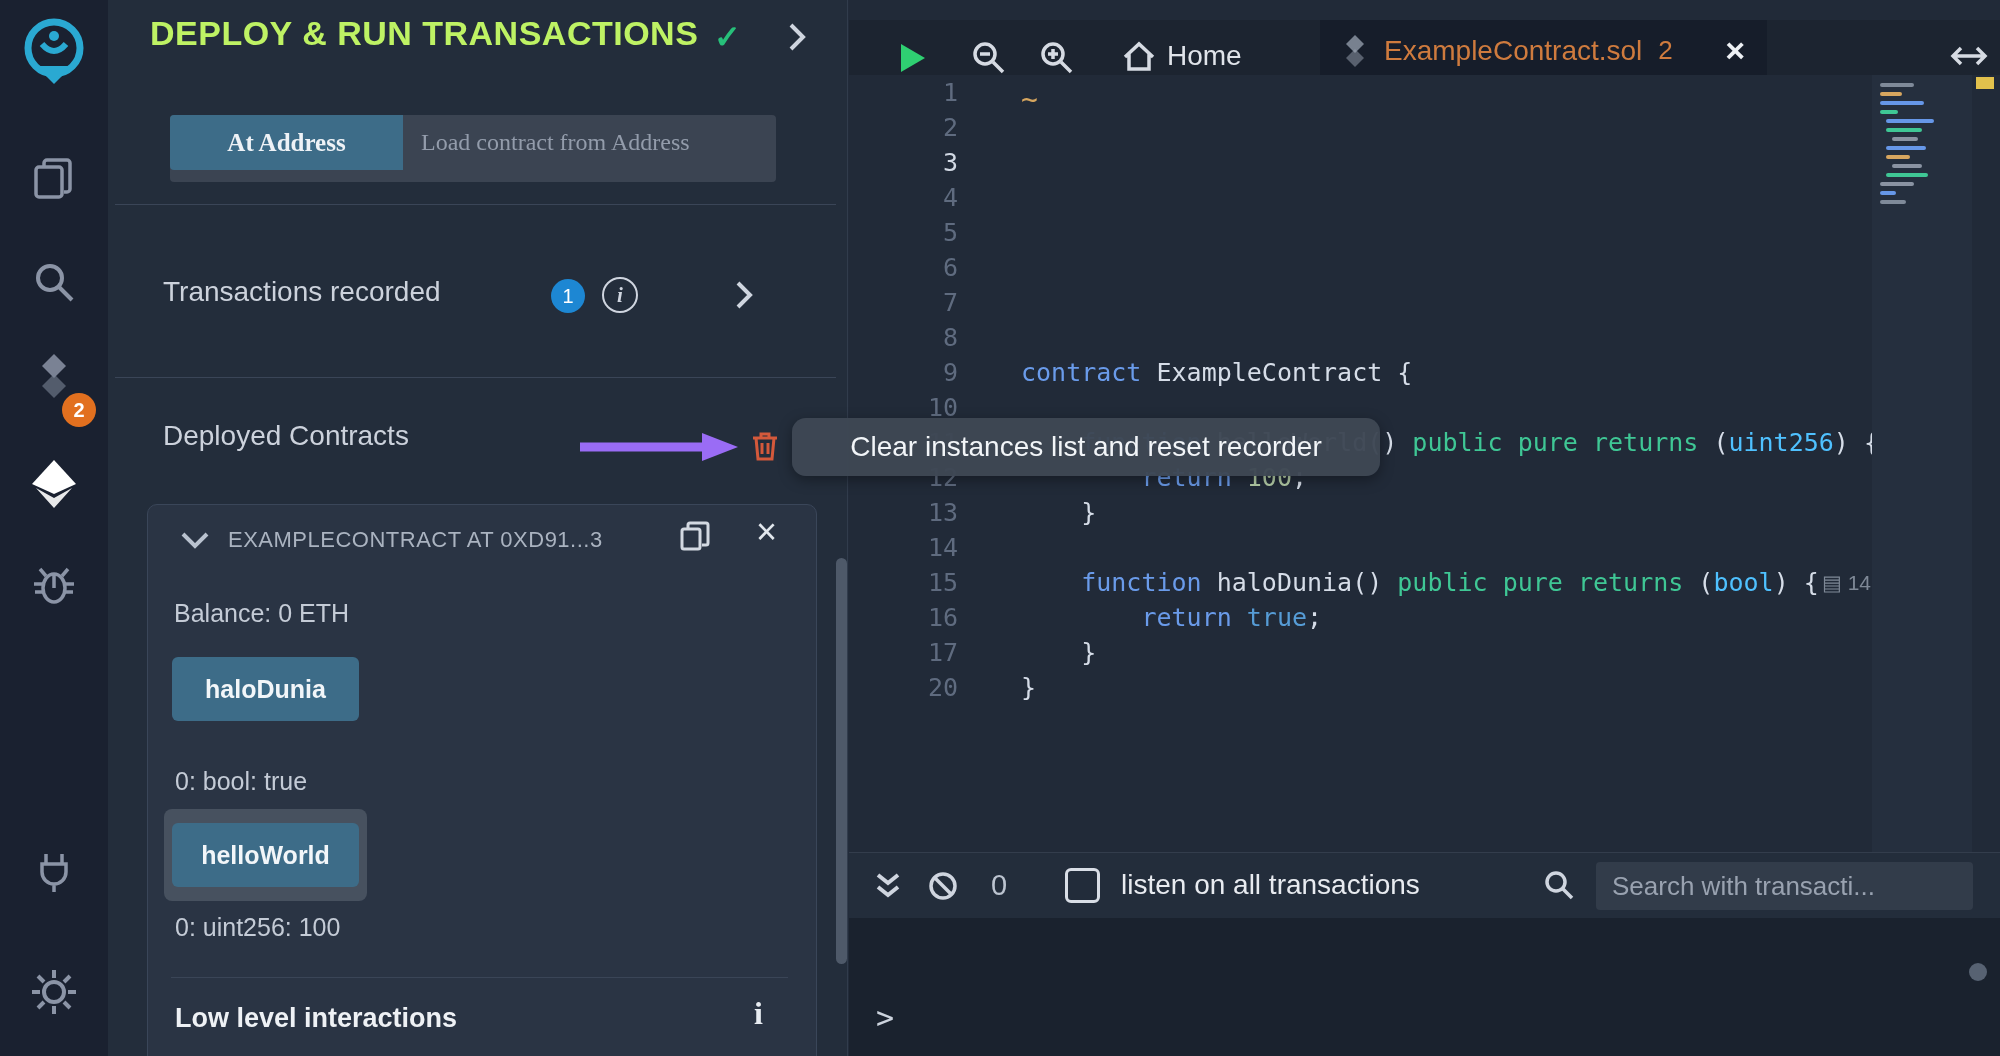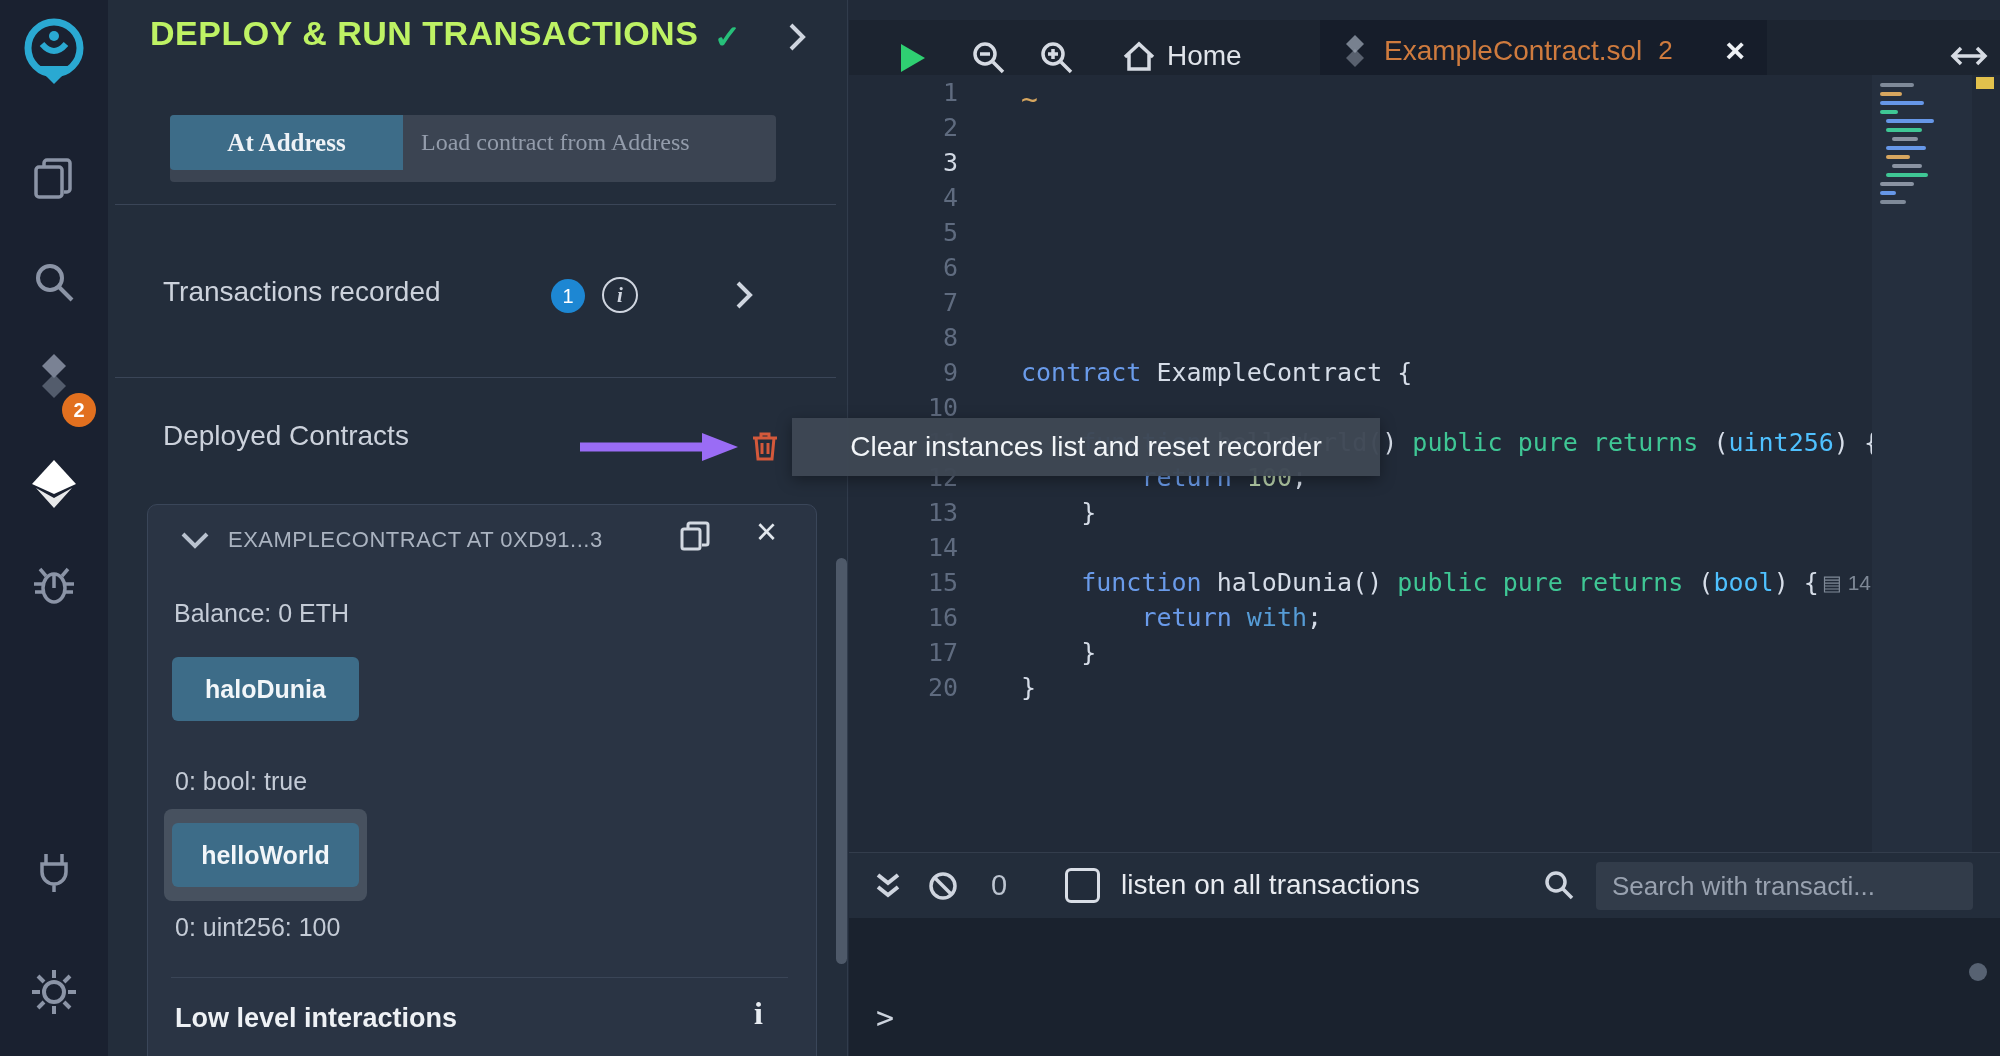--- a/index.html
+++ b/index.html
@@ -54,21 +54,21 @@
   .fn-btn-2 { left:24px; top:318px; }
   .fn-res-1 { position:absolute; left:27px; top:262px; font-size:25px; color:#c4cbd6; }
   .fn-res-2 { position:absolute; left:27px; top:408px; font-size:25px; color:#c4cbd6; }
   .card-div { position:absolute; left:23px; top:472px; width:617px; height:1px; background:#3a4557; }
   .lowlevel { position:absolute; left:27px; top:498px; font-size:27px; font-weight:600; color:#eef1f5; }
   .lowlevel-i { position:absolute; left:606px; top:490px; font-size:32px; font-weight:bold; color:#e8ecf2; font-family:"Liberation Serif",serif; }
   .panel-scroll { position:absolute; left:728px; top:558px; width:11px; height:406px; background:#4e5969; border-radius:6px; }
   
   .annot-arrow { position:absolute; left:578px; top:430px; width:164px; height:34px; z-index:60; }
   .tooltip { position:absolute; left:792px; top:418px; width:588px; height:58px; background:rgba(62,71,84,0.97);
-    border-radius:0; z-index:60; color:#f2f5f8; font-size:28px; display:flex; align-items:center; justify-content:center;
+    border-radius:14px; z-index:60; color:#f2f5f8; font-size:28px; display:flex; align-items:center; justify-content:center;
     box-shadow:0 4px 14px rgba(0,0,0,0.35); }
   .trash-abs { position:absolute; left:748px; top:429px; width:34px; height:34px; color:#d4593b; z-index:61; cursor:pointer; }
   .trash-abs svg { width:100%; height:100%; }
   
   .editor-region { position:absolute; left:849px; top:0; width:1151px; height:1056px; background:#212a38; }
   .topbar { position:absolute; left:0; top:0; width:1151px; height:75px; background:#1c2430;margin-top:20px; }
   .tb-icon { position:absolute; color:#d6dbe3; cursor:pointer; }
   .tb-icon svg { width:100%; height:100%; }
   .play { left:44px; top:20px; width:36px; height:36px; color:#2fd072; }
   .zoom-out { left:120px; top:18px; width:38px; height:38px; }
@@ -287,21 +287,21 @@
           <div class="code-row"><span class="gutter-num">6</span><span class="code-text"></span></div>
           <div class="code-row"><span class="gutter-num">7</span><span class="code-text"></span></div>
           <div class="code-row"><span class="gutter-num">8</span><span class="code-text"></span></div>
           <div class="code-row"><span class="gutter-num">9</span><span class="code-text"><span class="tok-k">contract</span><span class="tok-p"> ExampleContract {</span></span></div>
           <div class="code-row"><span class="gutter-num">10</span><span class="code-text"></span></div>
           <div class="code-row"><span class="gutter-num">11</span><span class="code-text"><span class="tok-p">    </span><span class="tok-k">function</span><span class="tok-p"> helloWorld() </span><span class="tok-g">public pure</span><span class="tok-p"> </span><span class="tok-g">returns</span><span class="tok-p"> (</span><span class="tok-t">uint256</span><span class="tok-p">) {</span></span></div>
           <div class="code-row"><span class="gutter-num">12</span><span class="code-text"><span class="tok-p">        </span><span class="tok-k">return</span><span class="tok-p"> </span><span class="tok-n">100</span><span class="tok-p">;</span></span></div>
           <div class="code-row"><span class="gutter-num">13</span><span class="code-text"><span class="tok-p">    }</span></span></div>
           <div class="code-row"><span class="gutter-num">14</span><span class="code-text"></span></div>
           <div class="code-row"><span class="gutter-num">15</span><span class="code-text"><span class="tok-p">    </span><span class="tok-k">function</span><span class="tok-p"> haloDunia() </span><span class="tok-g">public pure</span><span class="tok-p"> </span><span class="tok-g">returns</span><span class="tok-p"> (</span><span class="tok-t">bool</span><span class="tok-p">) {</span></span><span class="gas-note">▤ 14</span></div>
-          <div class="code-row"><span class="gutter-num">16</span><span class="code-text"><span class="tok-p">        </span><span class="tok-k">return</span><span class="tok-p"> </span><span class="tok-b">with</span><span class="tok-p">;</span></span></div>
+          <div class="code-row"><span class="gutter-num">16</span><span class="code-text"><span class="tok-p">        </span><span class="tok-k">return</span><span class="tok-p"> </span><span class="tok-b">true</span><span class="tok-p">;</span></span></div>
           <div class="code-row"><span class="gutter-num">17</span><span class="code-text"><span class="tok-p">    }</span></span></div>
           <div class="code-row"><span class="gutter-num">20</span><span class="code-text"><span class="tok-p">}</span></span></div>
         </div>
       <div class="mod-marker">~</div>
       <div class="minimap">
           <div class="mm-bar" style="top: 8px; left: 8px; width: 34px; background: rgb(127, 138, 153);"></div>
           <div class="mm-bar" style="top: 17px; left: 8px; width: 22px; background: rgb(215, 166, 95);"></div>
           <div class="mm-bar" style="top: 26px; left: 8px; width: 44px; background: rgb(102, 151, 232);"></div>
           <div class="mm-bar" style="top: 35px; left: 8px; width: 18px; background: rgb(63, 199, 149);"></div>
           <div class="mm-bar" style="top: 44px; left: 14px; width: 48px; background: rgb(102, 151, 232);"></div>

